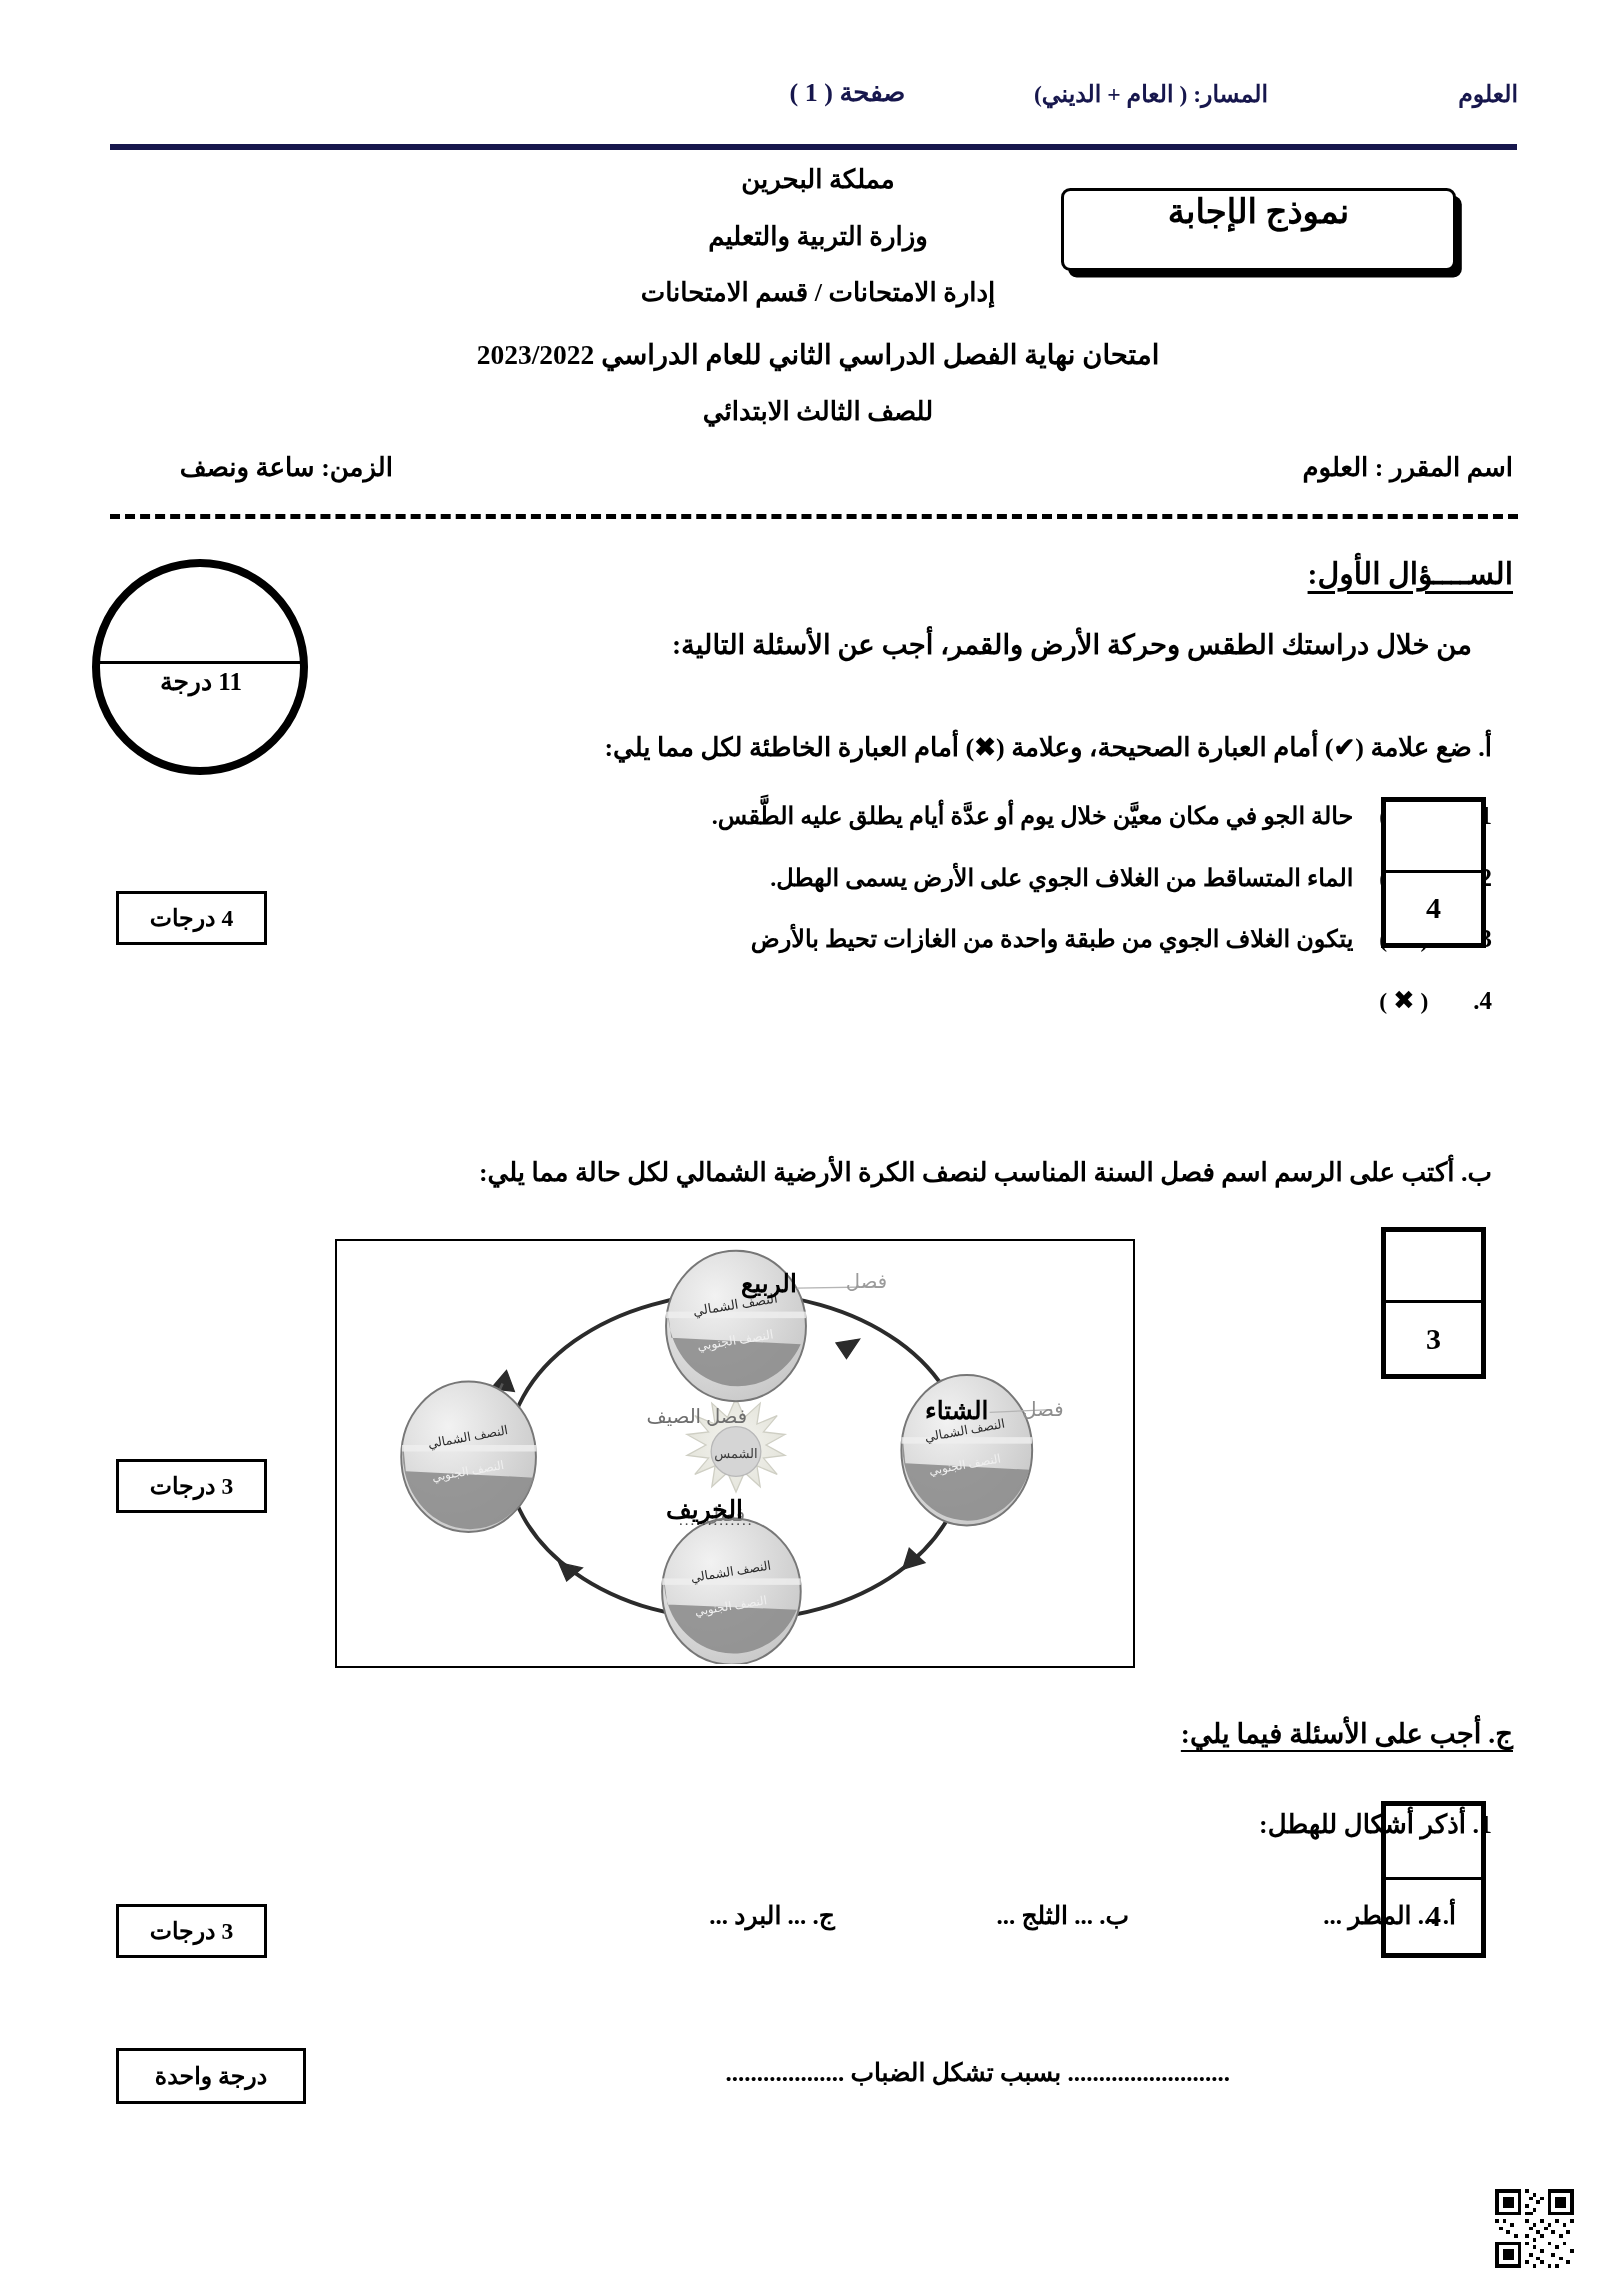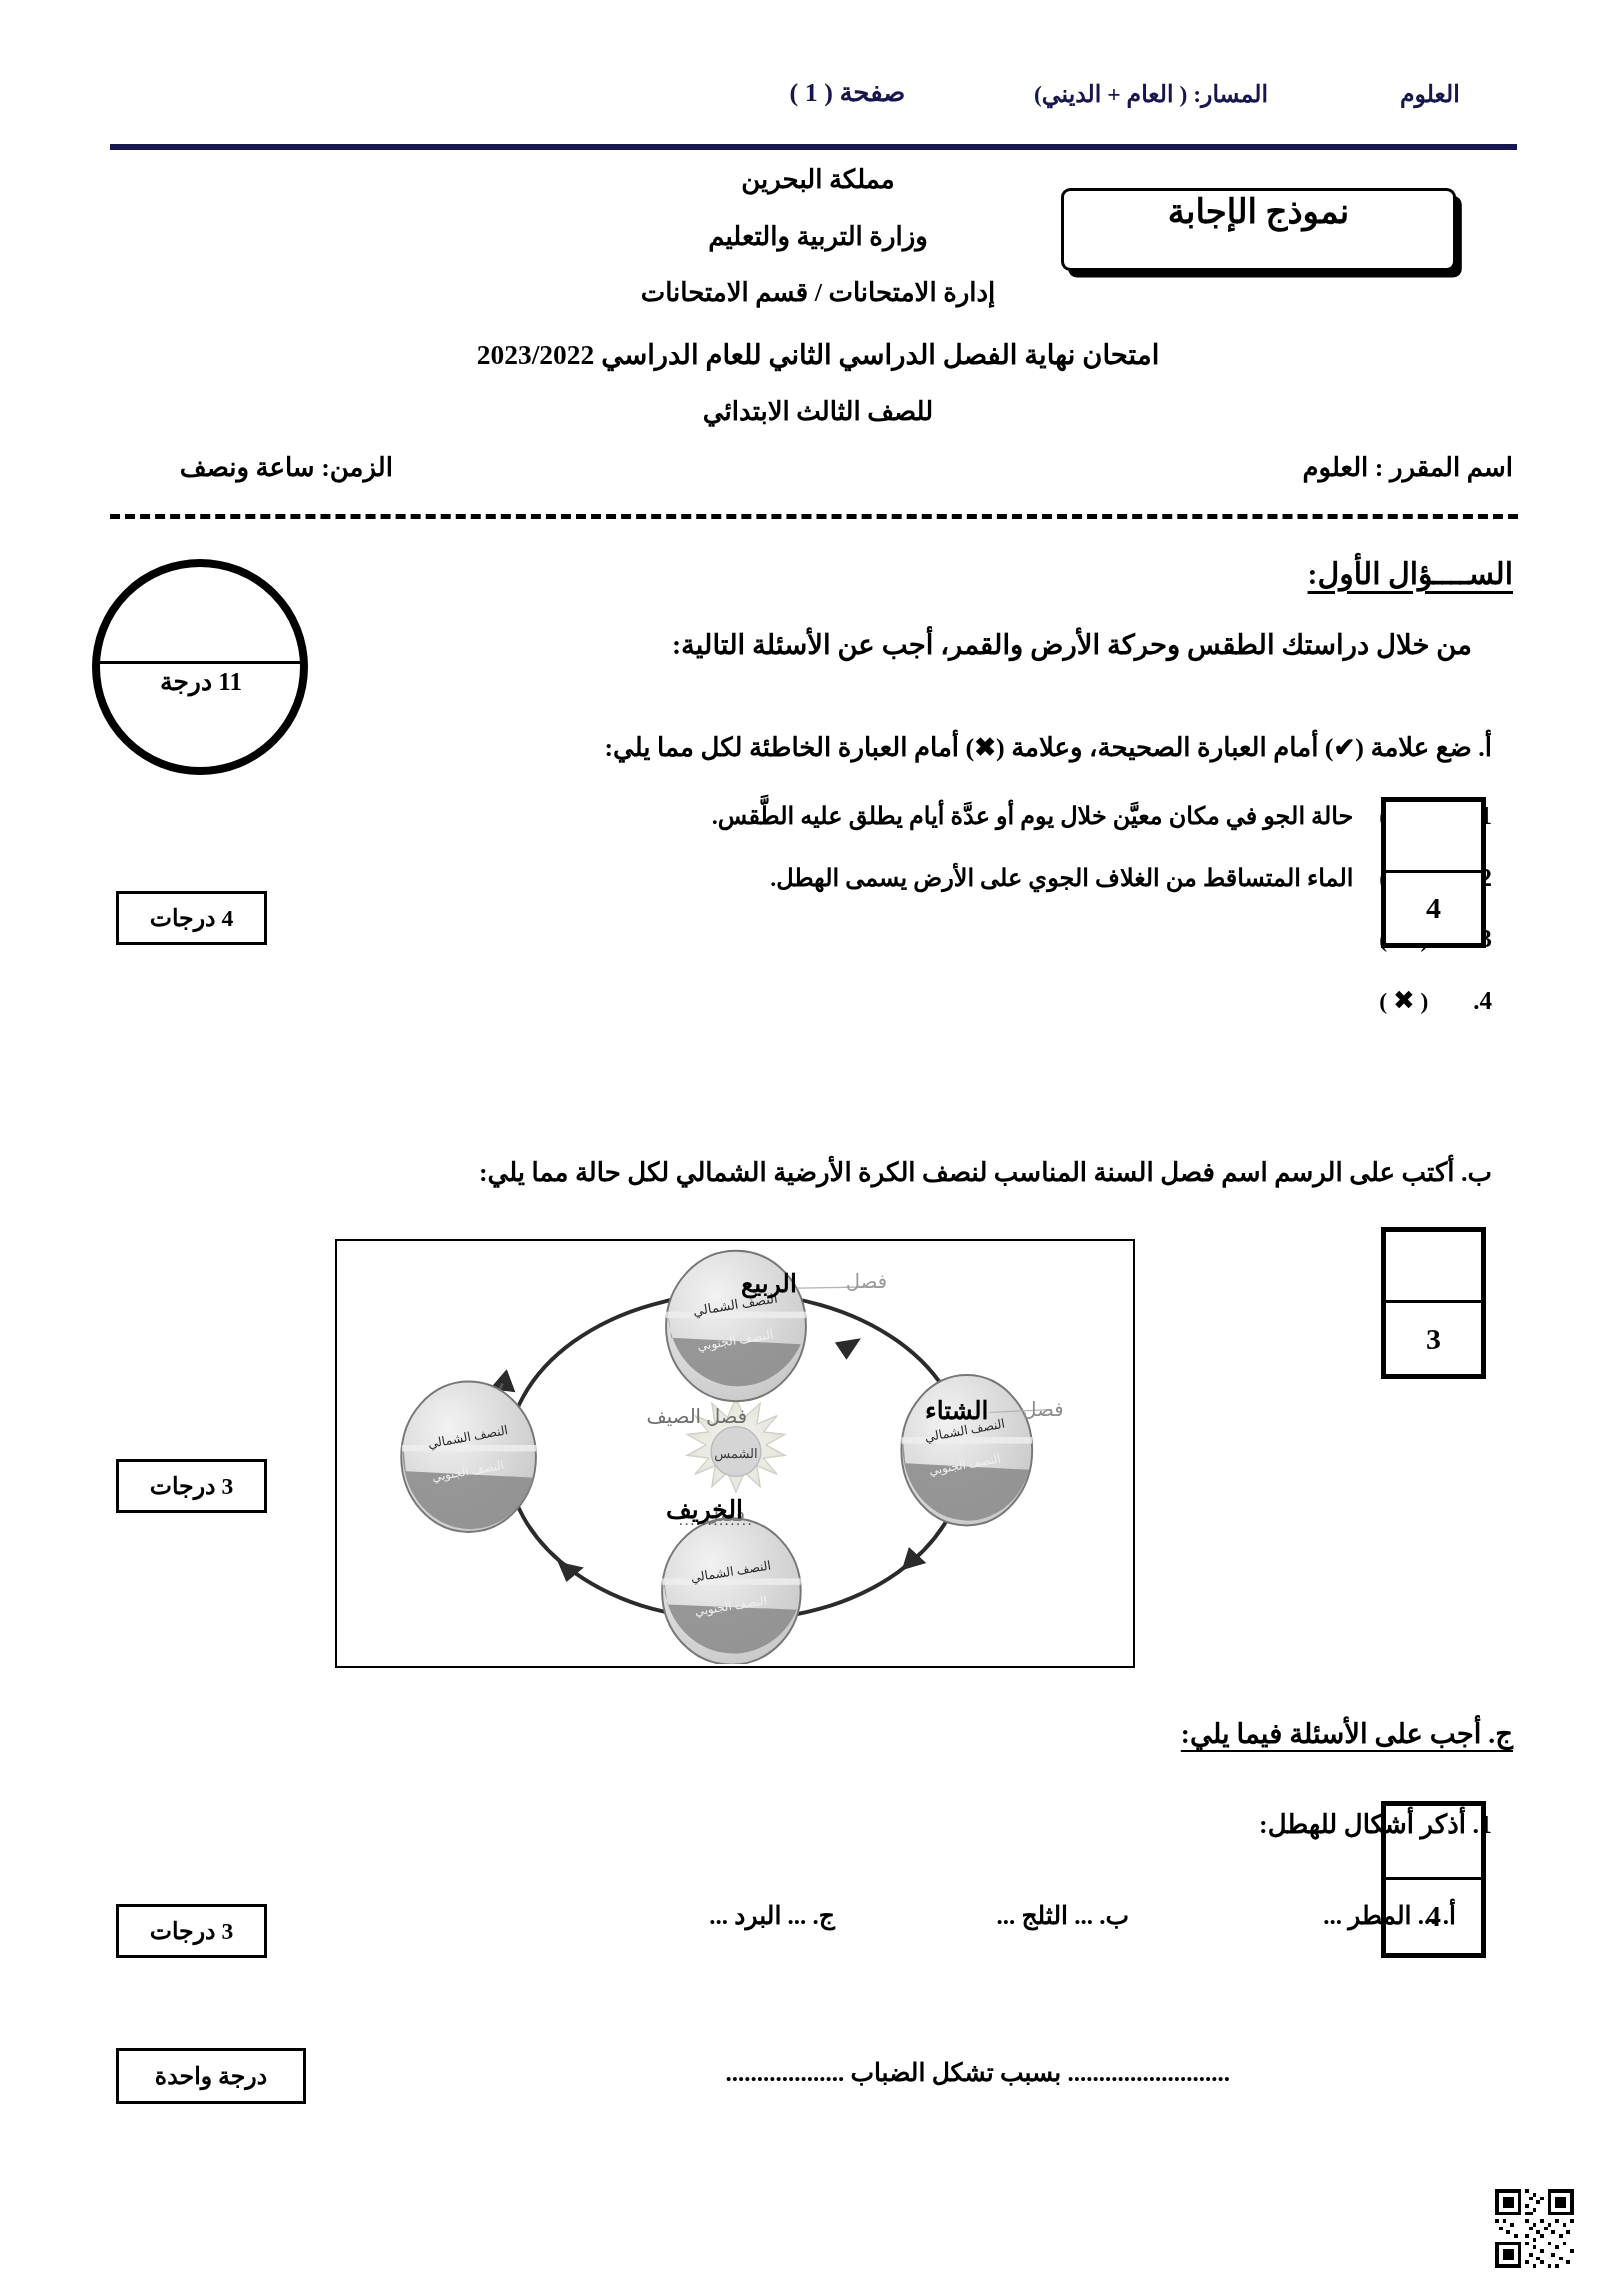--- a/index.html
+++ b/index.html
@@ -58,21 +58,21 @@
     font-size: 23.6px;
     font-weight: bold;
     color: #17174d;
     direction: rtl;
   }
   .subject-label {
     position: absolute;
     left: 1400px;
     top: 21px;
     width: 118px;
-    text-align: left;
+    text-align: right;
     font-size: 23.6px;
     font-weight: bold;
     color: #17174d;
   }
   .header-rule {
     position: absolute;
     left: 110px;
     top: 144px;
     width: 1407px;
     height: 5.9px;
@@ -417,20 +417,21 @@
       <span class="tf-text">حالة الجو في مكان معيَّن خلال يوم أو عدَّة أيام يطلق عليه الطَّقس.</span>
     </div>
     <div class="tf-item">
       <span class="tf-num">2.</span>
       <span class="tf-mark">(&nbsp;<span class="glyph">✔</span>&nbsp;)</span>
       <span class="tf-text">الماء المتساقط من الغلاف الجوي على الأرض يسمى الهطل.</span>
     </div>
     <div class="tf-item">
       <span class="tf-num">3.</span>
       <span class="tf-mark">(&nbsp;<span class="glyph">✖</span>&nbsp;)</span>
+      <span class="tf-text">يتكون الغلاف الجوي من طبقة واحدة من الغازات تحيط بالأرض</span>
     </div>
     <div class="tf-item">
       <span class="tf-num">4.</span>
       <span class="tf-mark">(&nbsp;<span class="glyph">✖</span>&nbsp;)</span>
     </div>
   </div>
 
   <div class="mark-box" id="markbox-a">
     <div class="cell-top"></div>
     <div class="cell-bottom">4</div>

